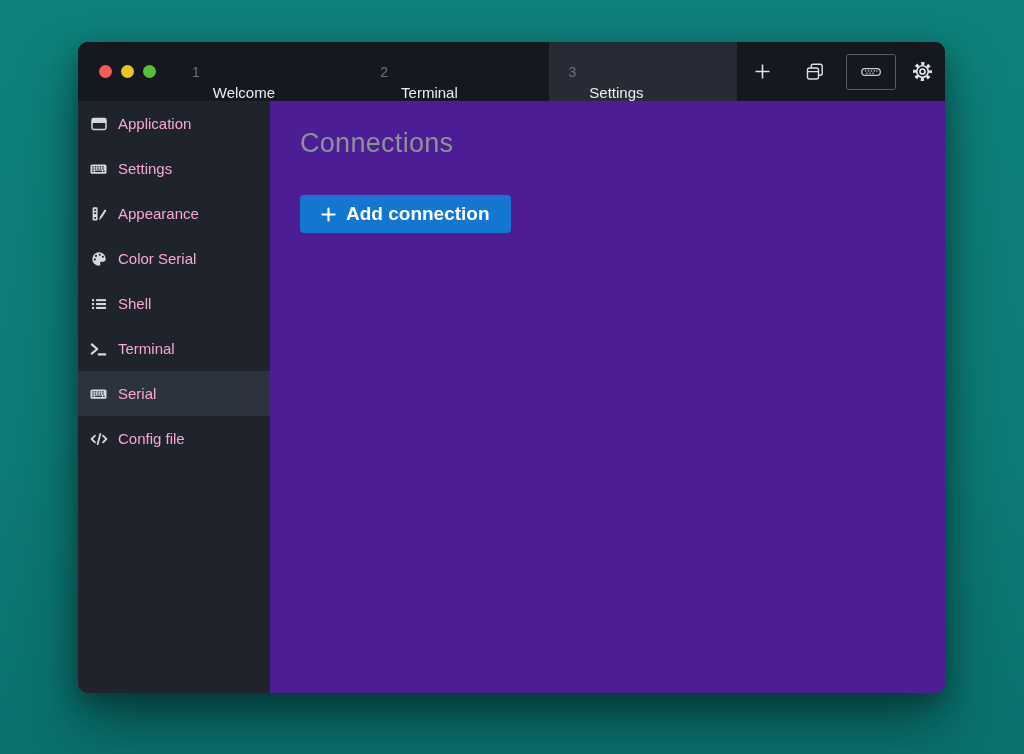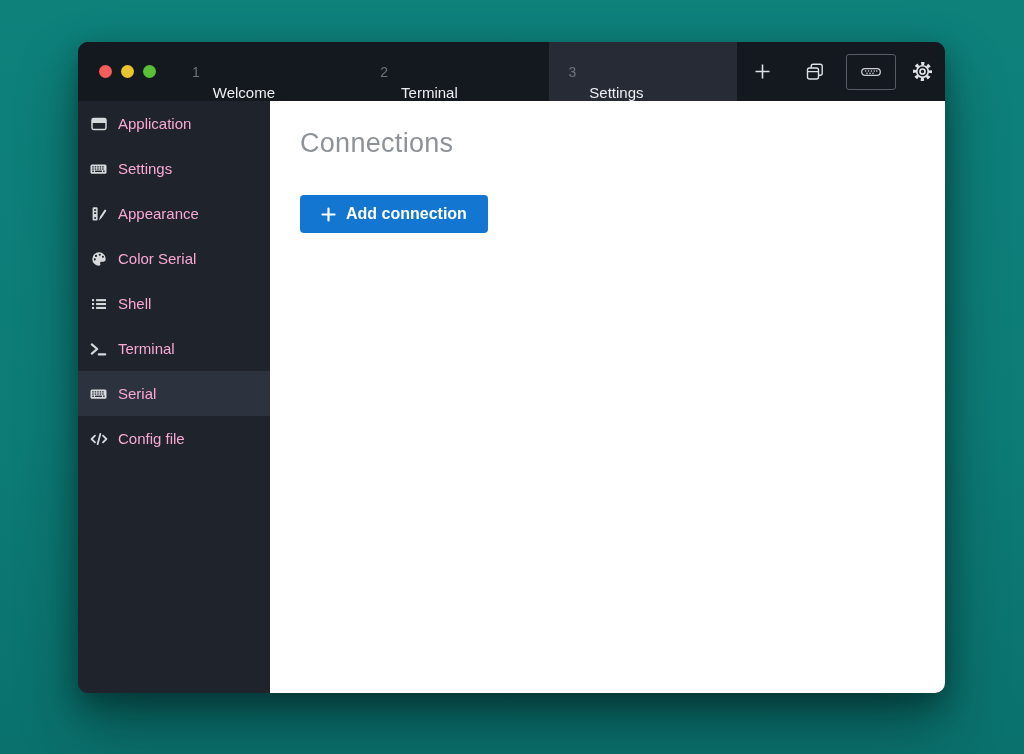--- a/index.html
+++ b/index.html
@@ -44,28 +44,28 @@
   .tb-btn.gear{width:46px;color:#e2e5e8;}
   
   .main{flex:1;display:flex;min-height:0;}
   .sidebar{flex:0 0 192px;background:#1e232c;display:flex;flex-direction:column;}
   .side-item{
     height:45px;display:flex;align-items:center;gap:10px;padding-left:11px;
     color:#f9a8d4;font-size:15px;cursor:pointer;user-select:none;
   }
   .side-item.active{background:#2d333e;}
   .side-item .icn{width:19px;display:flex;justify-content:center;align-items:center;color:#d6d9dc;flex:0 0 19px;}
-  .content{flex:1;background:#ffffff;padding:14px 30px;box-sizing:border-box;}
+  .content{flex:1;background:#4c1d95;padding:14px 30px;box-sizing:border-box;}
   .page-title{
     margin:13px 0 0;font-size:27px;font-weight:300;color:#8d9299;letter-spacing:.3px;
   }
   .add-btn{
     margin-top:36px;display:inline-flex;align-items:center;gap:10px;
     background:#1377d1;color:#ffffff;border:none;border-radius:4px;
-    height:38px;padding:0 21px;font-size:16px;font-weight:700;
+    height:38px;padding:0 21px;font-size:19px;font-weight:700;
     font-family:"Liberation Sans",sans-serif;cursor:pointer;
   }
   svg{display:block;}
 </style>
 </head>
 <body>
 
 <div class="window">
 
   <div class="titlebar">

